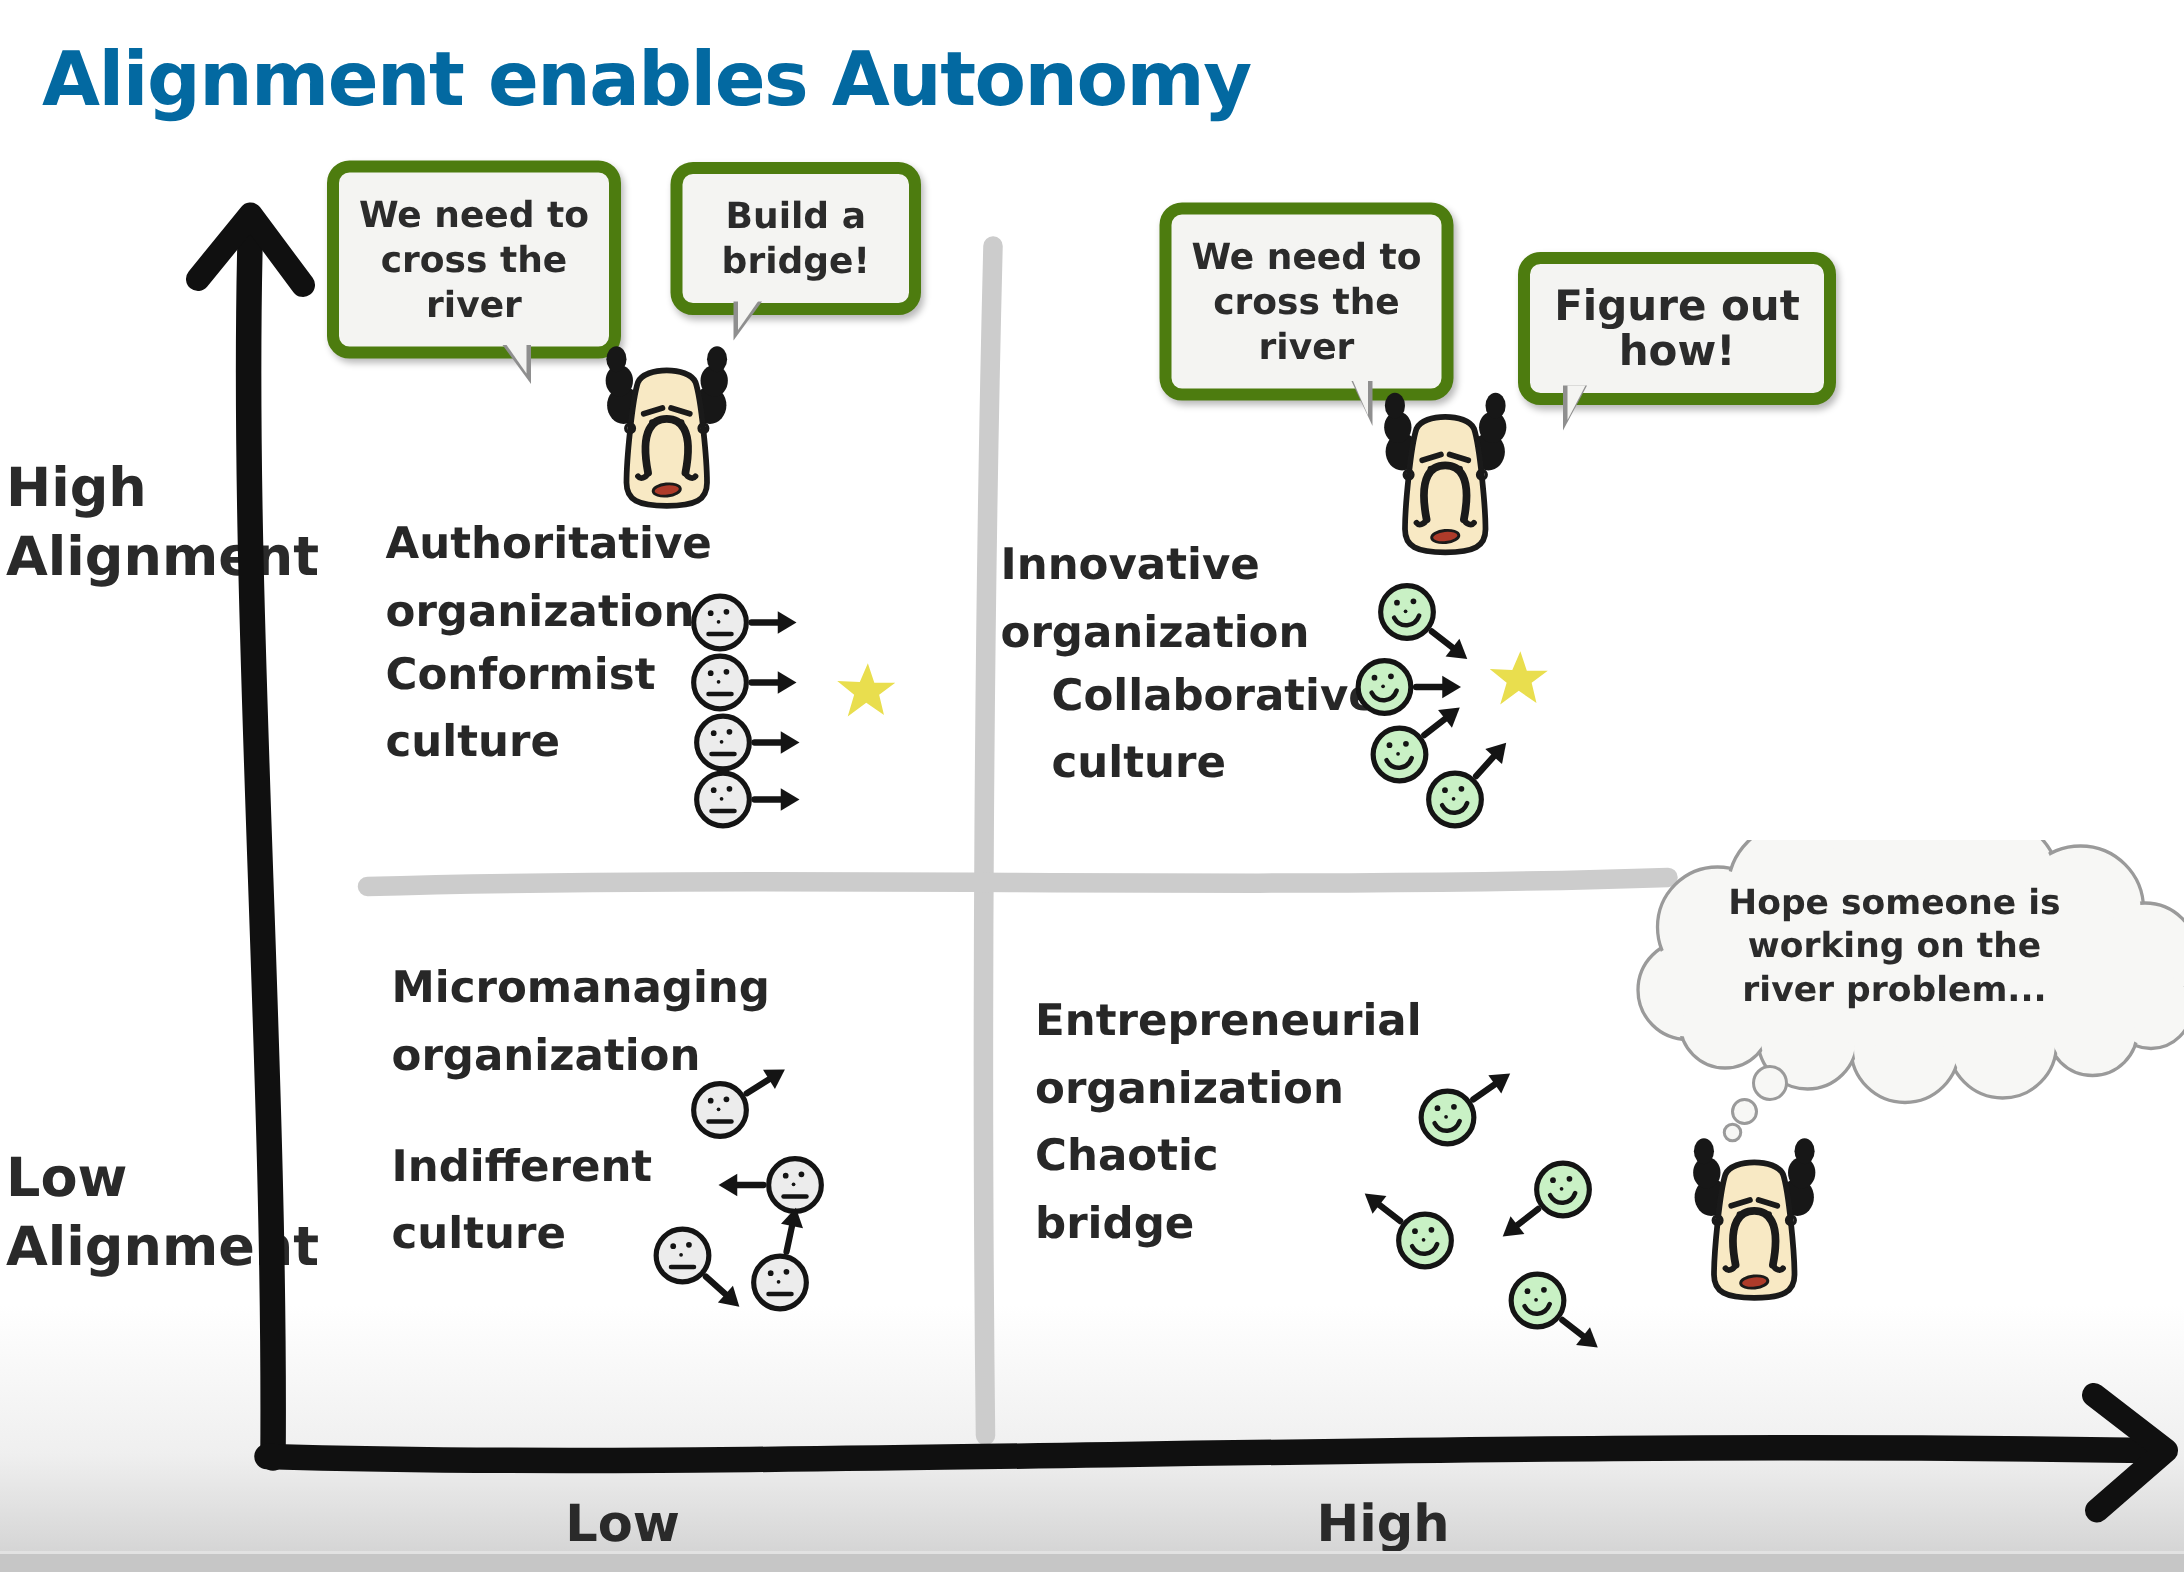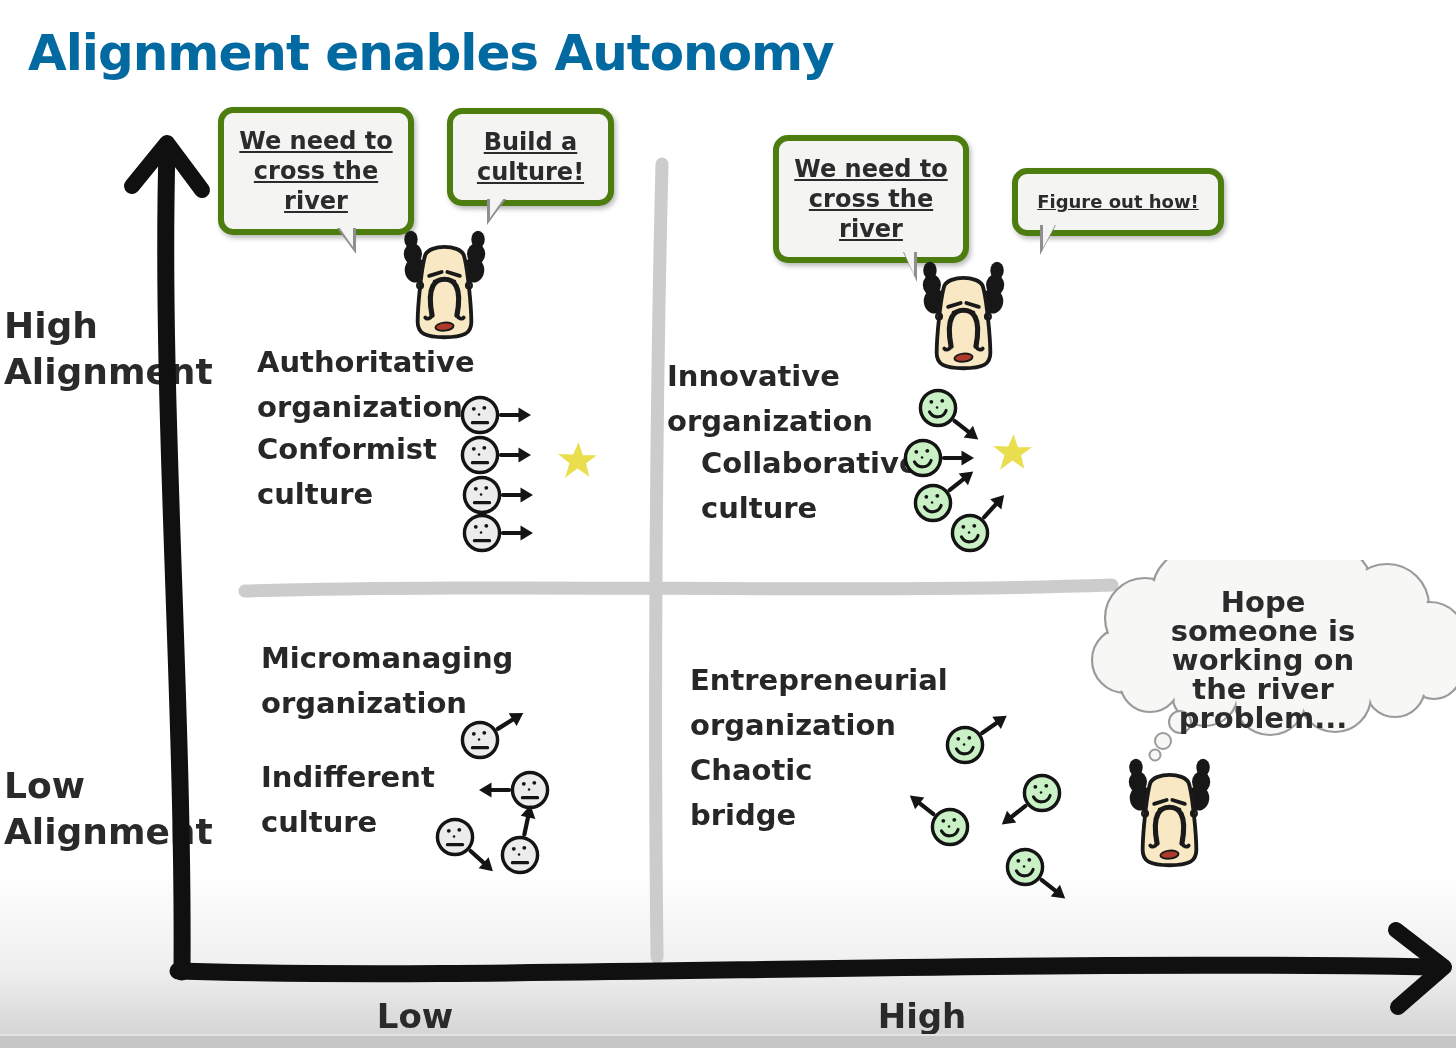--- a/index.html
+++ b/index.html
@@ -10,43 +10,43 @@
     background:linear-gradient(180deg,#ffffff 0%,#ffffff 83%,#efefef 92.5%,#d6d6d6 98.5%,#cfcfcf 100%);
   }
   .abs{position:absolute;}
   .title{
     left:28px;top:24px;font-size:50px;font-weight:700;letter-spacing:-1px;color:#0369a1;
   }
   .axis-label{font-weight:700;font-size:36px;line-height:46px;color:#2a2a2a;}
   .x-label{font-weight:700;font-size:34px;color:#2a2a2a;text-align:center;}
   .quad-label{font-weight:700;font-size:29px;line-height:45px;color:#272727;}
   .bubble{
-    background:#f4f4f2;border:6px solid #4d7c0f;border-radius:15px;
+    background:#f4f4f2;border:8px solid #4d7c0f;border-radius:15px;
     box-shadow:2px 3px 5px rgba(0,0,0,0.28);
     font-weight:700;font-size:24px;line-height:30px;text-align:center;color:#2b2b2b;
-    padding:13px 10px;box-sizing:border-box;text-decoration:underline;
+    padding:13px 10px;box-sizing:border-box;
   }
   .bubble::before,.bubble::after{content:"";position:absolute;width:0;height:0;border-style:solid;}
   
   .tail-dr::before{bottom:-25px;border-width:26px 0 0 19px;border-color:#8f8f8f transparent transparent transparent;}
   .tail-dr::after {bottom:-18px;border-width:20px 0 0 14px;border-color:#f4f4f2 transparent transparent transparent;}
   
   .tail-dl::before{bottom:-25px;border-width:26px 19px 0 0;border-color:#8f8f8f transparent transparent transparent;}
   .tail-dl::after {bottom:-18px;border-width:20px 14px 0 0;border-color:#f4f4f2 transparent transparent transparent;}
   .b1{left:218px;top:107px;width:196px;}
   .b1::before{right:52px;} .b1::after{right:55px;}
   .b2{left:447px;top:108px;width:167px;}
   .b2::before{left:34px;} .b2::after{left:37px;}
   .b3{left:773px;top:135px;width:196px;}
   .b3::before{right:46px;border-width:30px 0 0 14px;} .b3::after{right:49px;border-width:23px 0 0 10px;}
-  .b4{left:1012px;top:168px;width:212px;font-size:18px;}
+  .b4{left:1012px;top:168px;width:212px;font-size:28px;}
   .b4::before{left:22px;border-width:30px 16px 0 0;} .b4::after{left:25px;border-width:23px 12px 0 0;}
   .cloud-text{
     left:1152px;top:588px;width:222px;text-align:center;
-    font-weight:700;font-size:29px;line-height:29px;color:#2b2b2b;z-index:6;
+    font-weight:700;font-size:23px;line-height:29px;color:#2b2b2b;z-index:6;
   }
   .bottom-strip{left:0;top:1034px;width:1456px;height:14px;background:#c6c6c6;border-top:2px solid #e2e2e2;}
   svg{display:block;}
 </style>
 </head>
 <body>
 
 <svg width="0" height="0" style="position:absolute" aria-hidden="true">
   <defs>
     <symbol id="face-gray" viewBox="0 0 44 44">
@@ -119,21 +119,21 @@
 <div class="abs quad-label" style="left:701px;top:441px;width:200px;z-index:2">Collaborative culture</div>
 <div class="abs quad-label" style="left:261px;top:636px;width:240px;z-index:2">Micromanaging organization</div>
 <div class="abs quad-label" style="left:261px;top:755px;width:190px;z-index:2">Indifferent culture</div>
 <div class="abs quad-label" style="left:690px;top:658px;width:245px;z-index:2">Entrepreneurial organization</div>
 <div class="abs quad-label" style="left:690px;top:748px;width:190px;z-index:2">Chaotic bridge</div>
 
 <div class="abs bubble b1 tail-dr" style="z-index:3">
   <span>We need to cross the river</span>
 </div>
 <div class="abs bubble b2 tail-dl" style="z-index:3">
-  <span>Build a culture!</span>
+  <span>Build a bridge!</span>
 </div>
 <div class="abs bubble b3 tail-dr" style="z-index:3">
   <span>We need to cross the river</span>
 </div>
 <div class="abs bubble b4 tail-dl" style="z-index:3">
   <span>Figure out how!</span>
 </div>
 
 <svg class="abs" style="left:1085px;top:560px;z-index:5" width="371" height="205" viewBox="0 0 371 205">
   <g stroke="#9a9a9a" stroke-width="2.2" fill="#f7f7f5">

